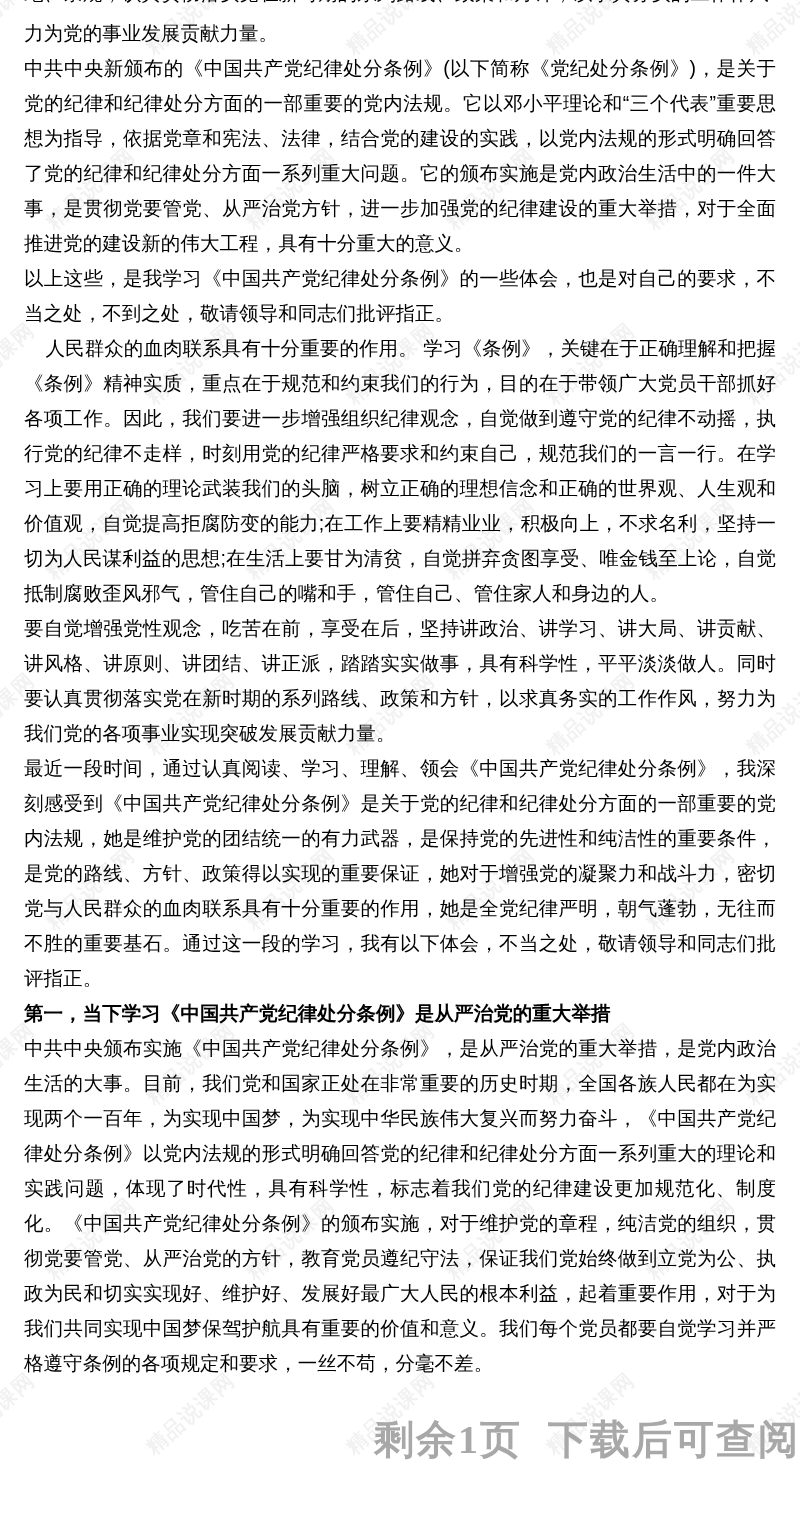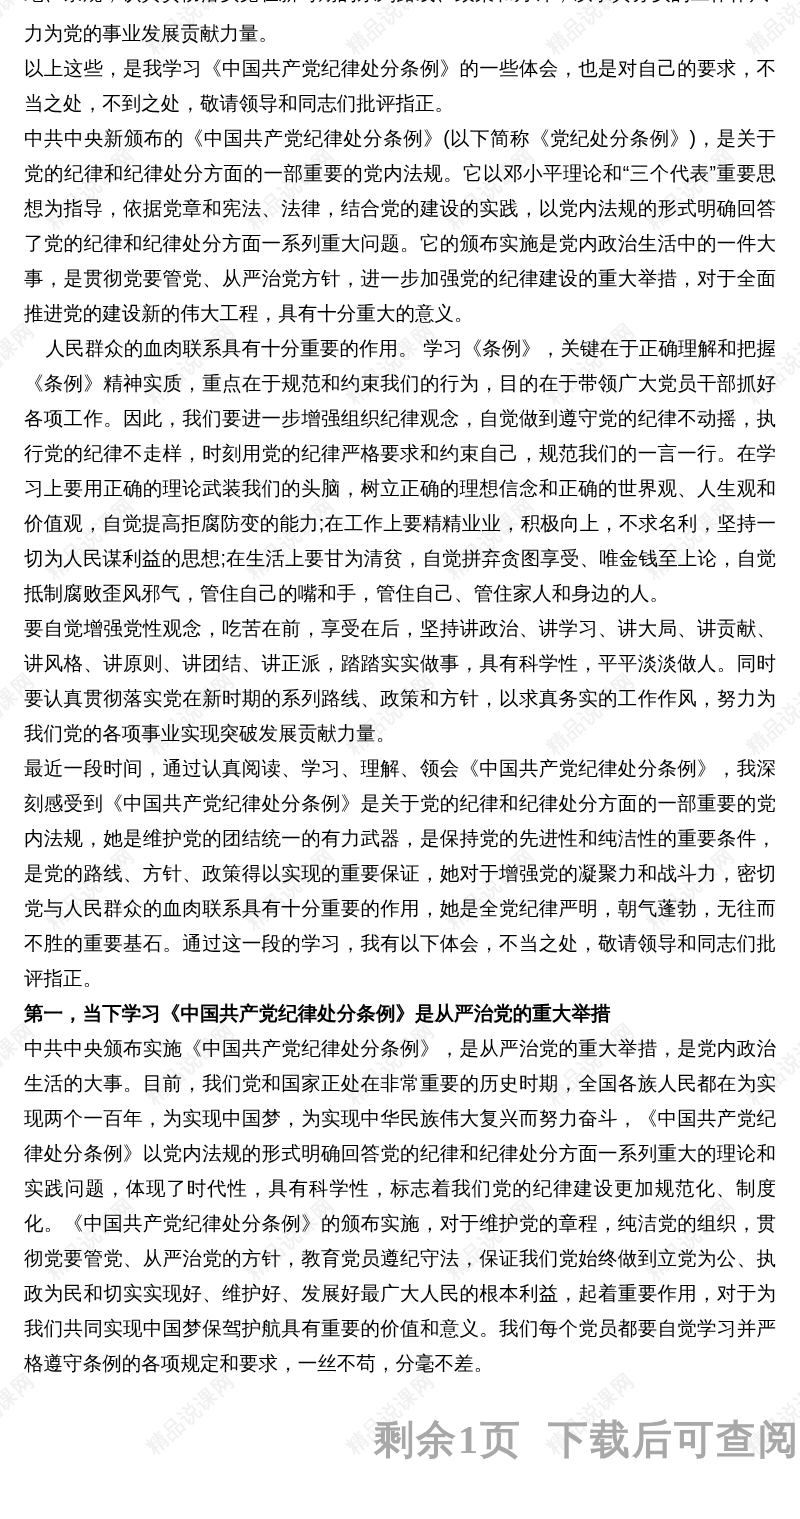--- a/index.html
+++ b/index.html
@@ -162,22 +162,22 @@
       <span class="wm" style="left: 540px; top: 1440px;">精品说课网</span>
       <span class="wm" style="left: 740px; top: 1440px;">精品说课网</span>
     </div>
 
   <div id="doc">
 
     <div id="clipped-line">纪、条规，认真贯彻落实党在新时期的系列路线、政策和方针，以求真务实的工作作风，努</div>
 
     <div id="body-text">
         <p class="para nojust">力为党的事业发展贡献力量。</p>
+        <p class="para">中共中央新颁布的《中国共产党纪律处分条例》(以下简称《党纪处分条例》)，是关于党的纪律和纪律处分方面的一部重要的党内法规。它以邓小平理论和“三个代表”重要思想为指导，依据党章和宪法、法律，结合党的建设的实践，以党内法规的形式明确回答了党的纪律和纪律处分方面一系列重大问题。它的颁布实施是党内政治生活中的一件大事，是贯彻党要管党、从严治党方针，进一步加强党的纪律建设的重大举措，对于全面推进党的建设新的伟大工程，具有十分重大的意义。</p>
         <p class="para">以上这些，是我学习《中国共产党纪律处分条例》的一些体会，也是对自己的要求，不当之处，不到之处，敬请领导和同志们批评指正。</p>
-        <p class="para">中共中央新颁布的《中国共产党纪律处分条例》(以下简称《党纪处分条例》)，是关于党的纪律和纪律处分方面的一部重要的党内法规。它以邓小平理论和“三个代表”重要思想为指导，依据党章和宪法、法律，结合党的建设的实践，以党内法规的形式明确回答了党的纪律和纪律处分方面一系列重大问题。它的颁布实施是党内政治生活中的一件大事，是贯彻党要管党、从严治党方针，进一步加强党的纪律建设的重大举措，对于全面推进党的建设新的伟大工程，具有十分重大的意义。</p>
         <p class="para indent">人民群众的血肉联系具有十分重要的作用。 学习《条例》，关键在于正确理解和把握《条例》精神实质，重点在于规范和约束我们的行为，目的在于带领广大党员干部抓好各项工作。因此，我们要进一步增强组织纪律观念，自觉做到遵守党的纪律不动摇，执行党的纪律不走样，时刻用党的纪律严格要求和约束自己，规范我们的一言一行。在学习上要用正确的理论武装我们的头脑，树立正确的理想信念和正确的世界观、人生观和价值观，自觉提高拒腐防变的能力;在工作上要精精业业，积极向上，不求名利，坚持一切为人民谋利益的思想;在生活上要甘为清贫，自觉拼弃贪图享受、唯金钱至上论，自觉抵制腐败歪风邪气，管住自己的嘴和手，管住自己、管住家人和身边的人。</p>
         <p class="para">要自觉增强党性观念，吃苦在前，享受在后，坚持讲政治、讲学习、讲大局、讲贡献、讲风格、讲原则、讲团结、讲正派，踏踏实实做事，具有科学性，平平淡淡做人。同时要认真贯彻落实党在新时期的系列路线、政策和方针，以求真务实的工作作风，努力为我们党的各项事业实现突破发展贡献力量。</p>
         <p class="para">最近一段时间，通过认真阅读、学习、理解、领会《中国共产党纪律处分条例》，我深刻感受到《中国共产党纪律处分条例》是关于党的纪律和纪律处分方面的一部重要的党内法规，她是维护党的团结统一的有力武器，是保持党的先进性和纯洁性的重要条件，是党的路线、方针、政策得以实现的重要保证，她对于增强党的凝聚力和战斗力，密切党与人民群众的血肉联系具有十分重要的作用，她是全党纪律严明，朝气蓬勃，无往而不胜的重要基石。通过这一段的学习，我有以下体会，不当之处，敬请领导和同志们批评指正。</p>
         <p class="para bold nojust">第一，当下学习《中国共产党纪律处分条例》是从严治党的重大举措</p>
         <p class="para">中共中央颁布实施《中国共产党纪律处分条例》，是从严治党的重大举措，是党内政治生活的大事。目前，我们党和国家正处在非常重要的历史时期，全国各族人民都在为实现两个一百年，为实现中国梦，为实现中华民族伟大复兴而努力奋斗，《中国共产党纪律处分条例》以党内法规的形式明确回答党的纪律和纪律处分方面一系列重大的理论和实践问题，体现了时代性，具有科学性，标志着我们党的纪律建设更加规范化、制度化。《中国共产党纪律处分条例》的颁布实施，对于维护党的章程，纯洁党的组织，贯彻党要管党、从严治党的方针，教育党员遵纪守法，保证我们党始终做到立党为公、执政为民和切实实现好、维护好、发展好最广大人民的根本利益，起着重要作用，对于为我们共同实现中国梦保驾护航具有重要的价值和意义。我们每个党员都要自觉学习并严格遵守条例的各项规定和要求，一丝不苟，分毫不差。</p>
       </div>
 
   </div>
 
   <div id="footer-note">

